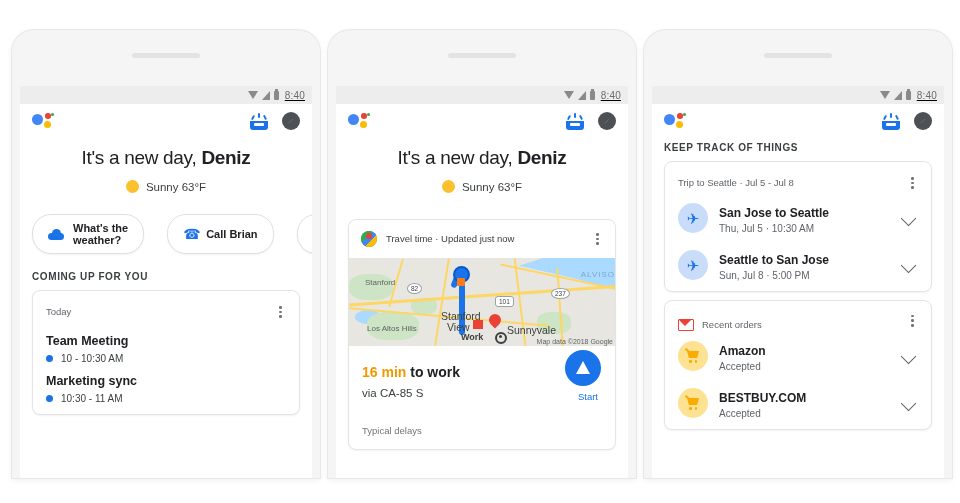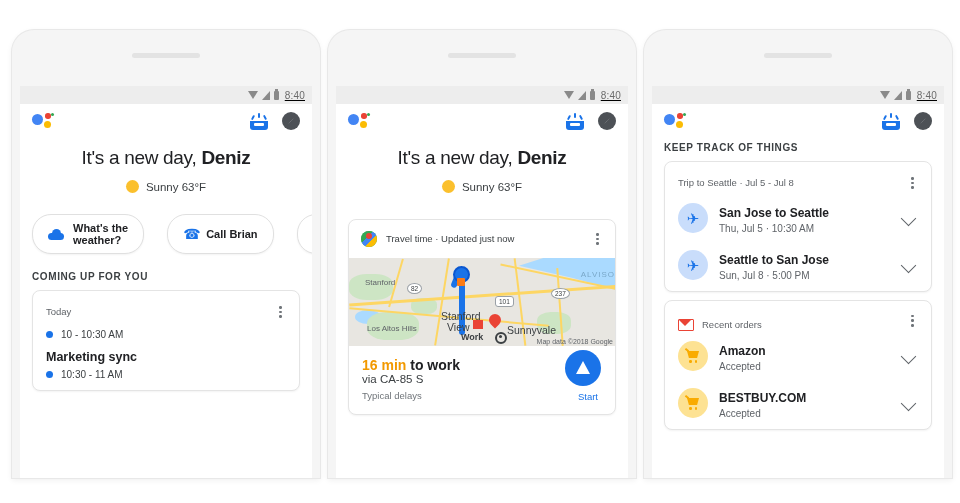--- a/index.html
+++ b/index.html
@@ -176,25 +176,25 @@
   .map .workdot{position:absolute;left:146px;top:74px;width:8px;height:8px;border-radius:50%;border:2px solid #3c4043;}
   .map .workdot:after{content:"";position:absolute;left:1.5px;top:1.5px;width:3px;height:3px;border-radius:50%;background:#3c4043;}
   .map .lbl{position:absolute;font-size:8px;color:#5f6368;}
   .map .lbl.city{color:#3c4043;font-size:10.5px;}
   .map .shield{
     position:absolute;background:#fff;border:1.3px solid #9aa0a6;border-radius:3px;
     font-size:6.5px;color:#3c4043;padding:0 3px;line-height:9px;
   }
   .map .attrib{position:absolute;right:2px;bottom:1px;font-size:7px;color:#5f6368;}
 
-  .travel-body{padding:11px 13px 13px 13px;position:relative;}
+  .travel-body{padding:18px 13px 13px 13px;position:relative;}
   .travel-main{font-size:14px;font-weight:700;color:#202124;}
   .travel-main .mins{color:#f29900;}
-  .travel-via{font-size:11.5px;color:#3c4043;margin-top:0;}
-  .travel-delay{font-size:9.5px;color:#70757a;margin-top:5px;}
+  .travel-via{font-size:11.5px;color:#3c4043;margin-top:7px;}
+  .travel-delay{font-size:9.5px;color:#70757a;margin-top:26px;}
   .fab{
     position:absolute;right:14px;top:4px;width:36px;height:36px;border-radius:50%;
     background:#1a73e8;display:flex;align-items:center;justify-content:center;
   }
   .fab .nav{width:0;height:0;border-left:7px solid transparent;border-right:7px solid transparent;border-bottom:13px solid #fff;}
   .start-lbl{position:absolute;right:17px;top:45px;font-size:9.5px;color:#1a73e8;margin-left:28px;}
 
   
   .row{display:flex;align-items:center;padding:8px 13px;gap:11px;}
   .avatar{
@@ -290,20 +290,21 @@
       <div class="card">
         <div class="card-head">
           <span class="card-head-text">Today</span>
           <span class="kebab">
               <i></i>
               <i></i>
               <i></i>
             </span>
         </div>
         <div class="event">
+          <div class="event-title">Team Meeting</div>
           <div class="event-time">
             <span class="dot-blue"></span>
             <span>10 - 10:30 AM</span>
           </div>
         </div>
         <div class="event card-pad-b">
           <div class="event-title">Marketing sync</div>
           <div class="event-time">
             <span class="dot-blue"></span>
             <span>10:30 - 11 AM</span>

